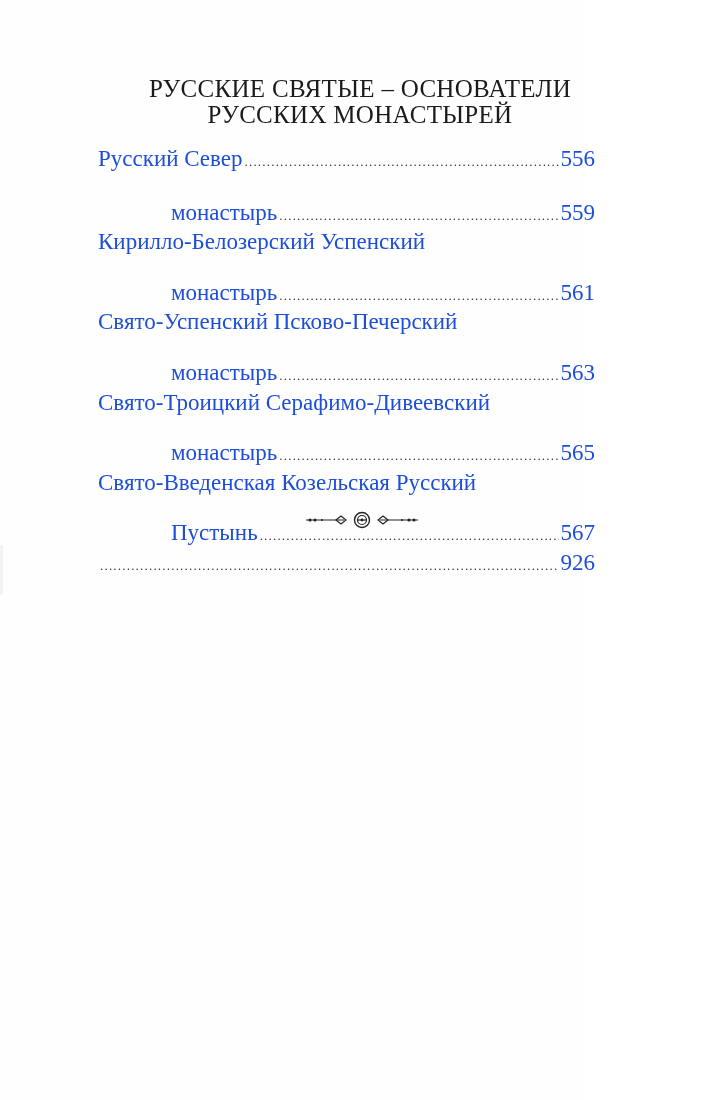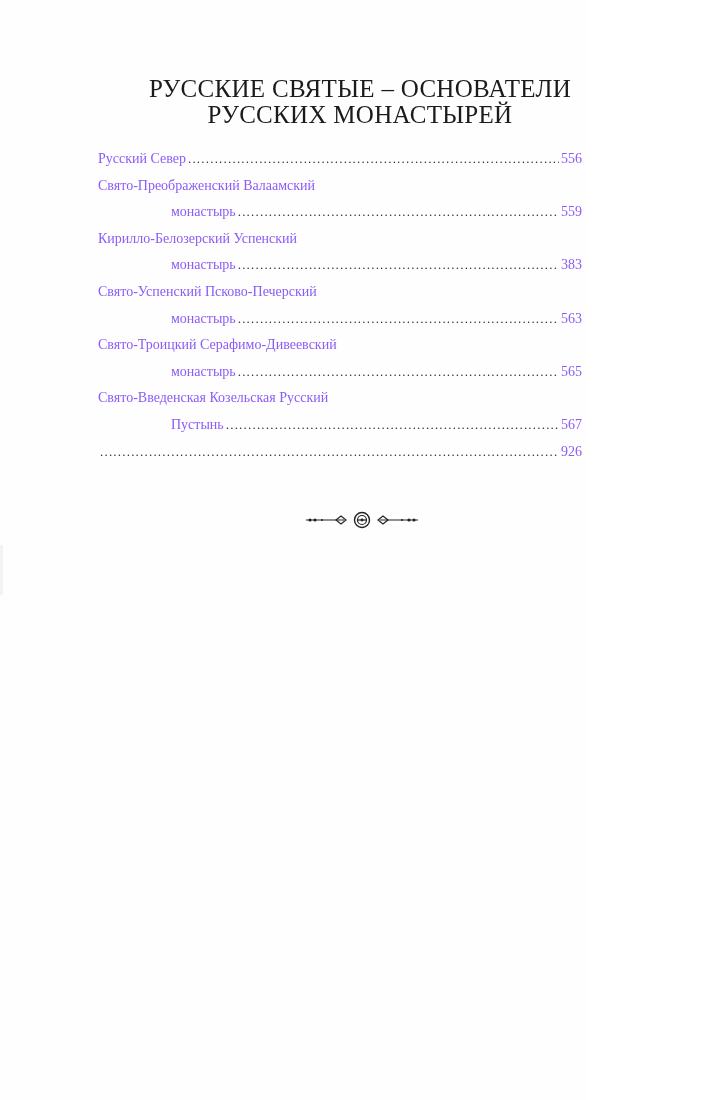--- a/index.html
+++ b/index.html
@@ -34,30 +34,30 @@
       color: #1b1b1b;
     }
     .heading div { white-space: nowrap; }
     .toc {
       position: absolute;
       left: 98px;
       top: 146px;
       width: 497px;
     }
     .entry {
-      font-size: 14px;
+      font-size: 23px;
       line-height: 26.6px;
-      color: #8b5cf6;
+      color: #1d4ed8;
     }
     .line {
       display: flex;
       align-items: baseline;
       white-space: nowrap;
     }
-    .line.indent { padding-left: 73px; }
+    .line.indent { padding-left: 73px; margin-top: 24px; }
     .title-text { flex: 0 0 auto; }
     .dots {
       flex: 1 1 auto;
       overflow: hidden;
       white-space: nowrap;
       font-size: 13px;
       letter-spacing: 1.2px;
       margin: 0 2px;
       color: #333;
     }
@@ -99,38 +99,35 @@
 
     <div class="entry">
       <div class="line">
         <span class="title-text">Русский Север</span>
         <span class="dots"></span>
         <span class="page-num">556</span>
       </div>
     </div>
 
     <div class="entry">
-      <div class="line">
-        <span class="title-text">Свято-Преображенский Валаамский</span>
-      </div>
       <div class="line indent">
         <span class="title-text">монастырь</span>
         <span class="dots"></span>
         <span class="page-num">559</span>
       </div>
     </div>
 
     <div class="entry">
       <div class="line">
         <span class="title-text">Кирилло-Белозерский Успенский</span>
       </div>
       <div class="line indent">
         <span class="title-text">монастырь</span>
         <span class="dots"></span>
-        <span class="page-num">383</span>
+        <span class="page-num">561</span>
       </div>
     </div>
 
     <div class="entry">
       <div class="line">
         <span class="title-text">Свято-Успенский Псково-Печерский</span>
       </div>
       <div class="line indent">
         <span class="title-text">монастырь</span>
         <span class="dots"></span>

